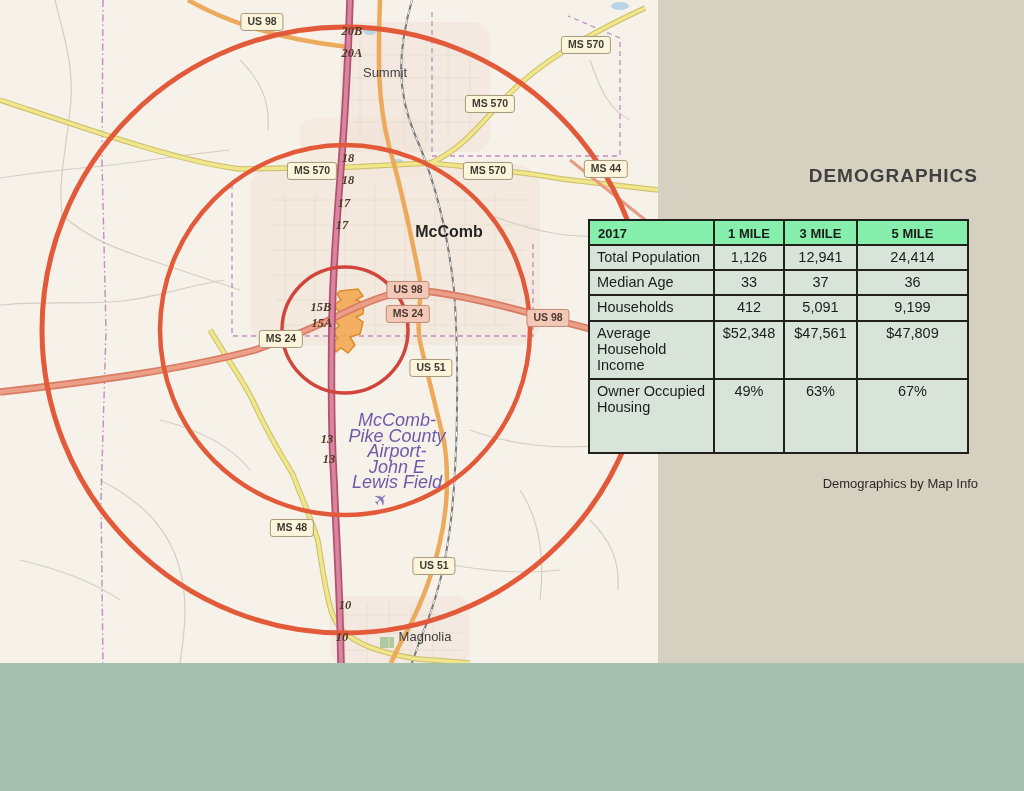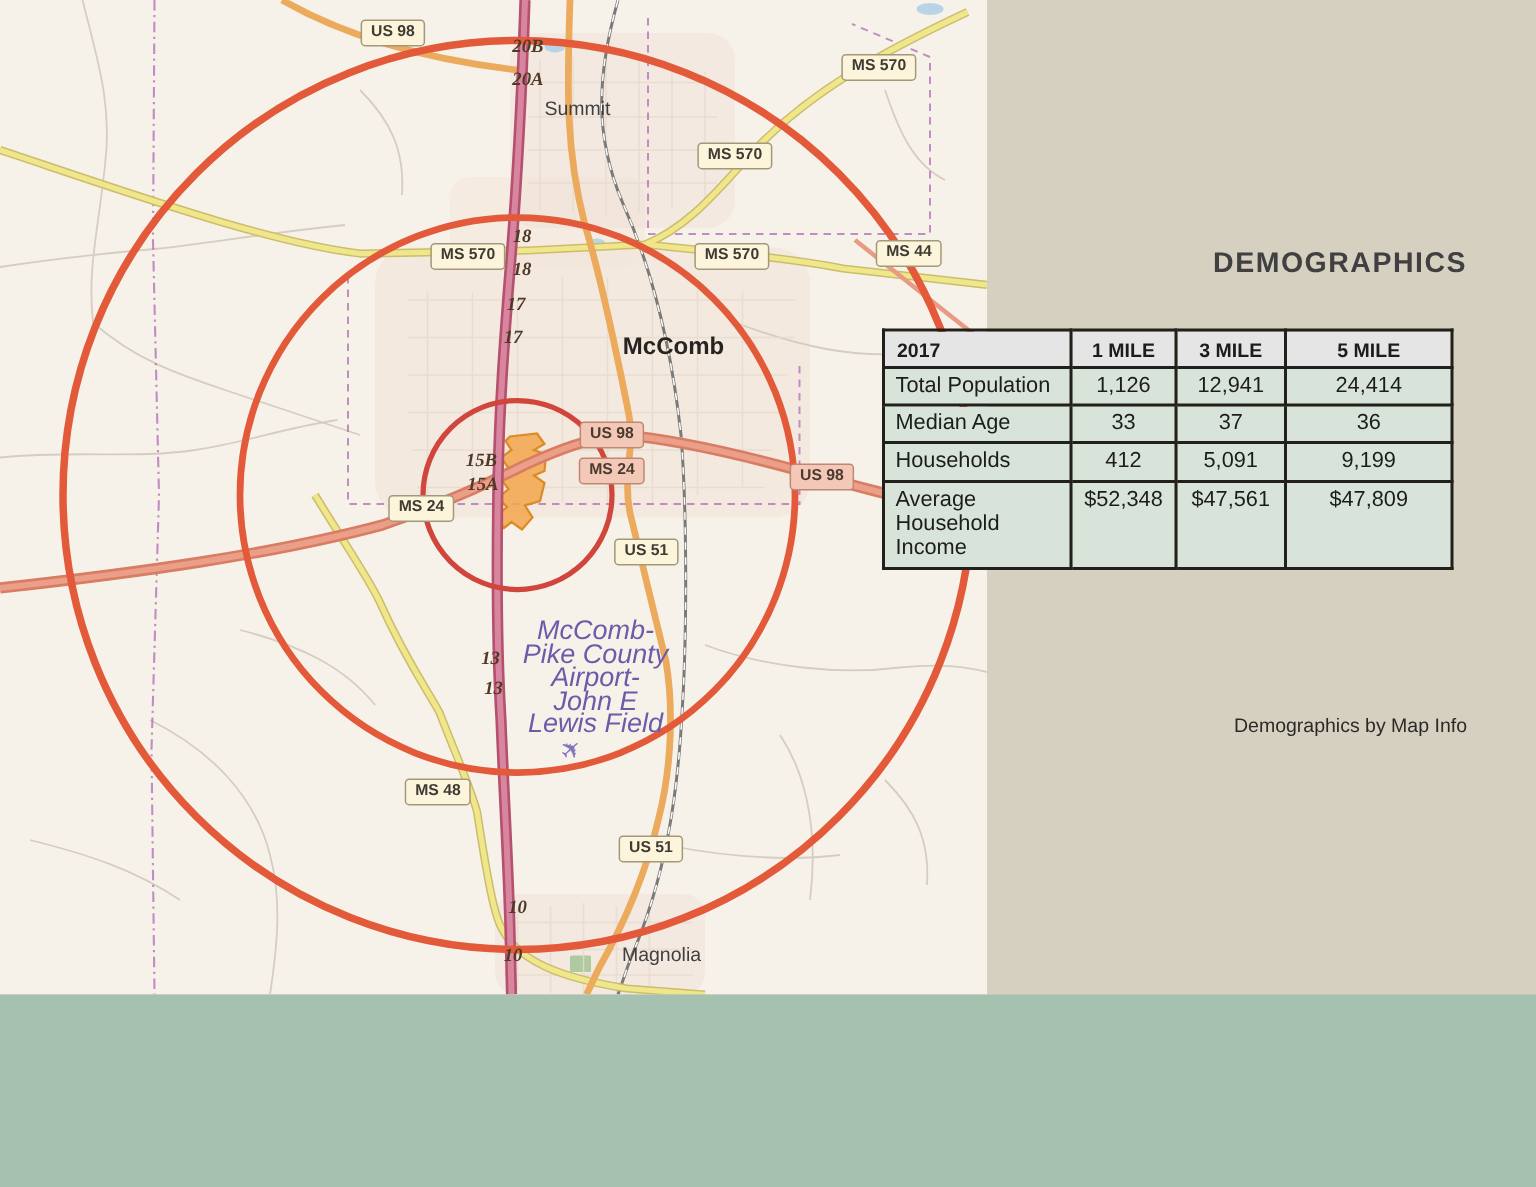--- a/index.html
+++ b/index.html
@@ -46,21 +46,21 @@
   }
   table.demo{
     position:absolute;left:588px;top:219px;width:379px;
     border-collapse:collapse;table-layout:fixed;
     font-size:14.5px;color:#1c1c1a;
   }
   table.demo th,table.demo td{
     border:2px solid #21201b;vertical-align:top;overflow:hidden;
   }
   table.demo th{
-    background:#e5e5e5;font-size:13px;font-weight:700;
+    background:#86efac;font-size:13px;font-weight:700;
     text-align:center;padding:4px 2px 3px 2px;vertical-align:middle;
   }
   table.demo th.l{text-align:left;padding-left:8px;}
   table.demo td{background:#d8e4da;text-align:center;padding:3px 3px 2px 3px;}
   table.demo td.l{text-align:left;padding-left:7px;padding-right:4px;}
   tr.h1{height:25px;} tr.h2{height:25px;} tr.h3{height:26px;}
   tr.h4{height:58px;} tr.h5{height:74px;}
   .caption{
     position:absolute;top:476px;right:46px;
     font-size:13px;color:#2b2a26;
@@ -155,21 +155,21 @@
       <path d="M350,0 C348,60 345,120 340,180 C336,230 333,270 332,320 C331,380 331,430 334,480 C336,530 339,580 340,620 L341,663" stroke="#d886a0" stroke-width="4" fill="none"></path>
     </g>
 
     <circle cx="345" cy="330" r="303" fill="none" stroke="#e25a39" stroke-width="5"></circle>
     <circle cx="345" cy="330" r="185" fill="none" stroke="#e25a39" stroke-width="4.5"></circle>
     <circle cx="345" cy="330" r="63" fill="none" stroke="#d0453c" stroke-width="3.5"></circle>
   </svg>
 
   <div class="mlabel town-sm" style="left:385px;top:72px;">Summit</div>
   <div class="mlabel town-lg" style="left:437px;top:232px;">McComb</div>
-  <div class="mlabel town-sm" style="left:417px;top:636px;padding-left:48px;">Magnolia</div>
+  <div class="mlabel town-sm" style="left:401px;top:636px;padding-left:48px;">Magnolia</div>
 
   <div class="badge" style="left:262px;top:22px;">US 98</div>
   <div class="badge" style="left:586px;top:45px;">MS 570</div>
   <div class="badge" style="left:490px;top:104px;">MS 570</div>
   <div class="badge" style="left:312px;top:171px;">MS 570</div>
   <div class="badge" style="left:488px;top:171px;">MS 570</div>
   <div class="badge" style="left:606px;top:169px;">MS 44</div>
   <div class="badge pink" style="left:408px;top:290px;">US 98</div>
   <div class="badge pink" style="left:408px;top:314px;">MS 24</div>
   <div class="badge" style="left:281px;top:339px;">MS 24</div>
@@ -236,20 +236,26 @@
       <td>412</td>
       <td>5,091</td>
       <td>9,199</td>
     </tr>
     <tr class="h4">
       <td class="l">Average Household Income</td>
       <td>$52,348</td>
       <td>$47,561</td>
       <td>$47,809</td>
     </tr>
+    <tr class="h5">
+      <td class="l">Owner Occupied Housing</td>
+      <td>49%</td>
+      <td>63%</td>
+      <td>67%</td>
+    </tr>
   </tbody>
 </table>
 
 <div class="caption">Demographics by Map Info</div>
 
 <div class="footer">
   
   
 </div>
 

